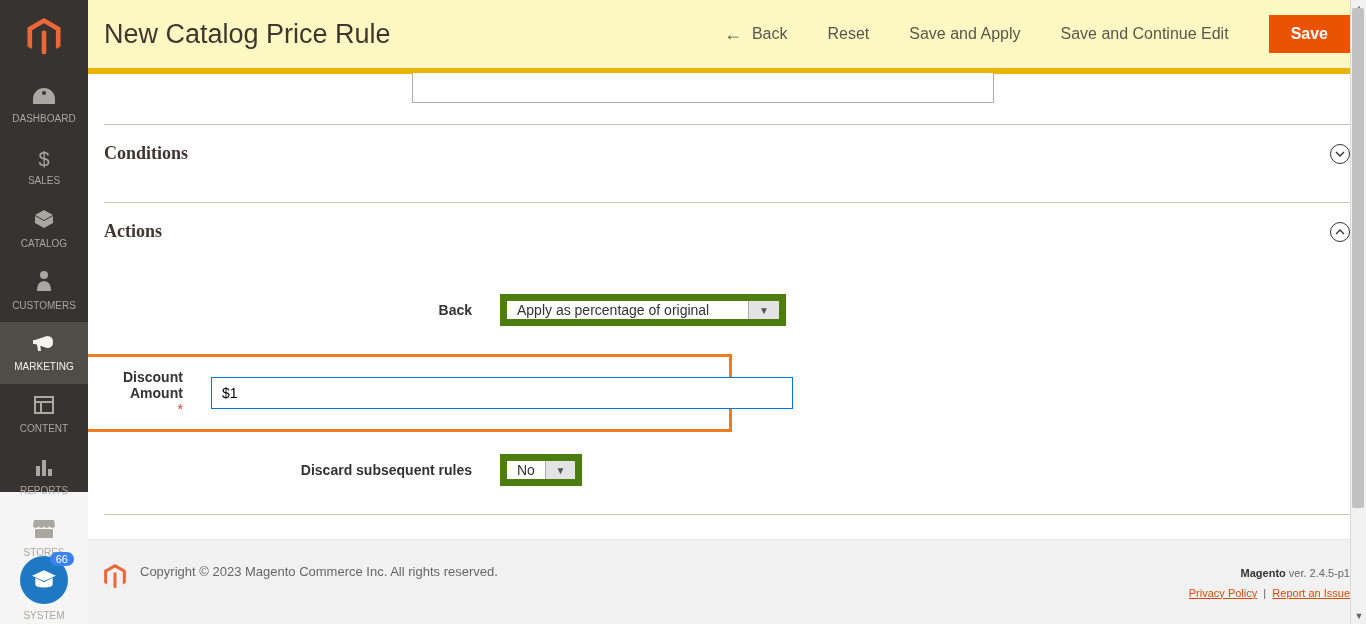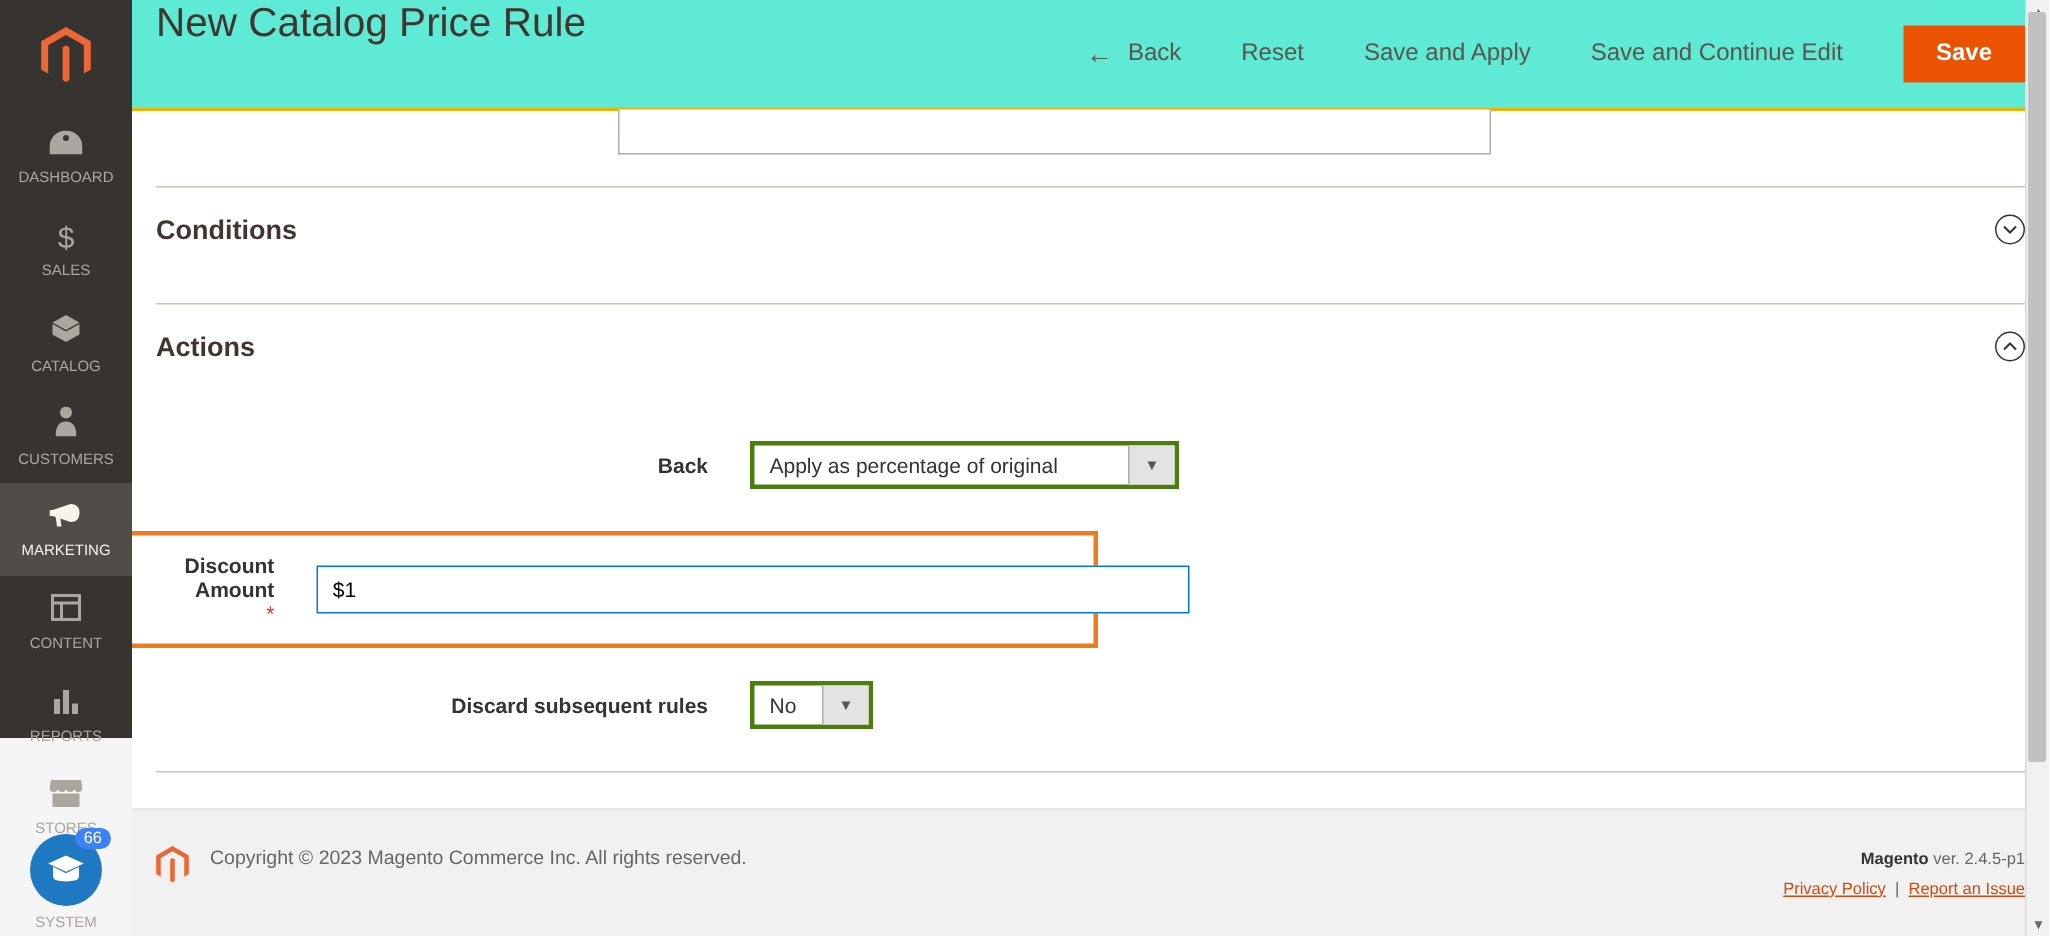--- a/index.html
+++ b/index.html
@@ -16,43 +16,43 @@
 
 
 .bubble { position: fixed; left: 20px; bottom: 20px; width: 48px; height: 48px; background: #1e79c2; border-radius: 50%; display: flex; align-items: center; justify-content: center; color: #fff; z-index: 200; }
 .bubble svg { width: 26px; height: 26px; }
 .bubble-badge { position: absolute; top: -4px; right: -6px; background: #3b82f6; color: #fff; font-size: 11px; border-radius: 10px; padding: 1px 6px; margin-left: 17px; }
 
 
 .main { margin-left: 88px; height: 624px; background: #fff; overflow: hidden; }
 
 
-.page-header { height: 74px; display: flex; padding: 0 16px 0 16px; border-bottom: 2px solid #eab308; background: #5eead4; }
+.page-header { height: 74px; display: flex; align-items: center; padding: 0 16px 0 16px; border-bottom: 6px solid #eab308; background: #fef9c3; }
 .page-title { font-size: 27px; color: #41362f; font-weight: 400; flex: 1; }
 .actions { display: flex; align-items: center; gap: 40px; }
 .link-action { color: #5c554d; font-size: 16px; cursor: pointer; display: flex; align-items: center; gap: 10px; }
 .link-action .arrow { font-size: 18px; }
 .btn-save { background: #eb5202; color: #fff; border: none; padding: 10px 22px; font-size: 16px; font-weight: 700; cursor: pointer; }
 
 
 .content { padding: 0 16px; }
 .top-select-remnant { margin-left: 308px; margin-top: 0; height: 30px; border: 1px solid #adadad; width: 582px; border-top: none; background: #fff; position: relative; top: -1px; }
 
 .section-divider { border: none; border-top: 1px solid #cac3b4; margin: 20px 0 0 0; }
 
-.section-head { display: flex; align-items: flex-start; justify-content: space-between; padding: 18px 0; cursor: pointer; }
+.section-head { display: flex; align-items: center; justify-content: space-between; padding: 18px 0; cursor: pointer; font-family: Liberation Serif, serif; }
 .section-title { font-size: 18px; color: #41362f; font-weight: 600; }
 .circle-icon { width: 20px; height: 20px; border: 1px solid #333; border-radius: 50%; display: flex; align-items: center; justify-content: center; font-size: 10px; }
 
 .form-row { display: flex; align-items: center; margin-bottom: 28px; }
 .form-label { width: 396px; text-align: right; padding-right: 28px; font-size: 14px; color: #333; font-weight: 600; }
 .form-label .req { color: #d33; margin-left: 6px; font-weight: 400; }
 .form-control { display: flex; align-items: center; }
 
-.select-wrap { display: flex; border: 3px solid #4d7c0f; height: 32px; background: #fff; }
+.select-wrap { display: flex; border: 7px solid #4d7c0f; height: 32px; background: #fff; }
 .select-wrap.wide { width: 286px; }
 .select-wrap.small { width: 82px; }
 .select-text { flex: 1; padding: 0 10px; display: flex; align-items: center; font-size: 14px; color: #333; }
 .select-caret { width: 31px; background: #e3e3e3; border-left: 1px solid #adadad; display: flex; align-items: center; justify-content: center; font-size: 10px; color: #555; }
 
 .highlight-box { border: 3px solid #ed7b1f; padding: 12px 0; width: 762px; margin-left: -134px; padding-left: 134px; }
 .input-text { border: 1px solid #007bdb; height: 32px; width: 582px; padding: 0 10px; font-size: 14px; outline: none; }
 
 
 .footer { background: #f1f1f1; padding: 24px 16px; display: flex; align-items: flex-start; border-top: 1px solid #e3e3e3; margin-top: 24px; }

